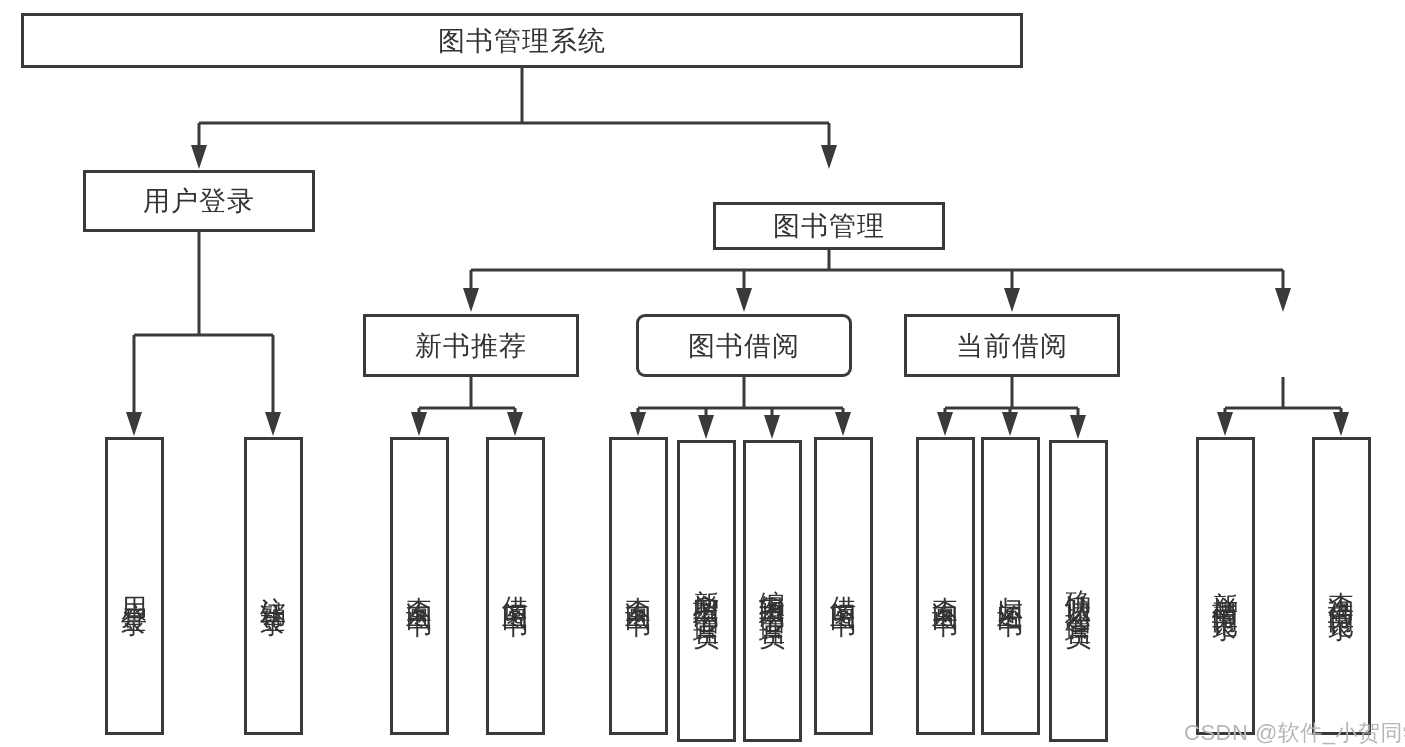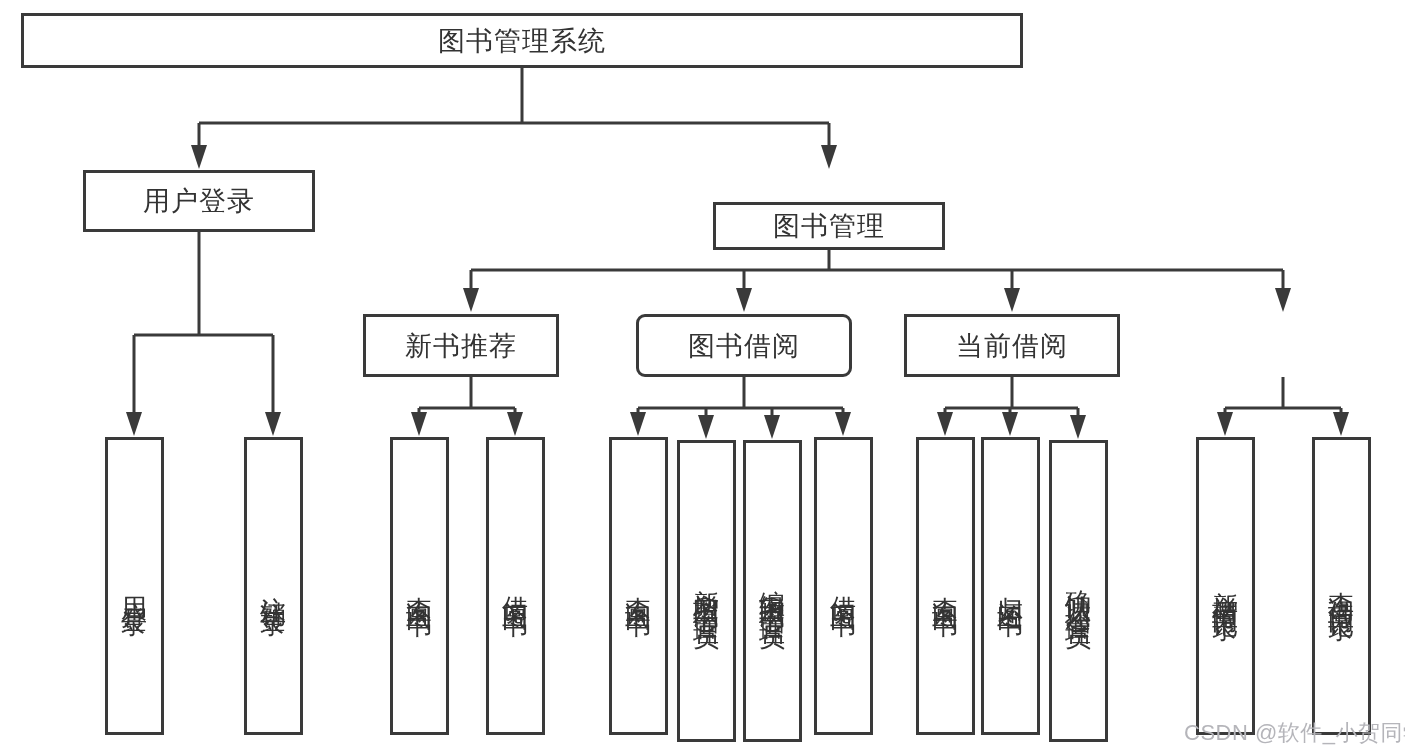--- a/index.html
+++ b/index.html
@@ -115,21 +115,21 @@
     <polygon class="arrow" points="1078,439 1070,415 1086,415"></polygon>
     <polygon class="arrow" points="1225,436 1217,412 1233,412"></polygon>
     <polygon class="arrow" points="1341,436 1333,412 1349,412"></polygon>
   </svg>
 
   <div class="box hbox" style="left:21px; top:13px; width:1002px; height:55px;">图书管理系统</div>
 
   <div class="box hbox" style="left:83px; top:170px; width:232px; height:62px;">用户登录</div>
   <div class="box hbox" style="left:713px; top:170px; width:232px; height:48px;margin-top:32px;">图书管理</div>
 
-  <div class="box hbox" style="left:363px; top:314px; width:196px; height:63px;text-align:right;">新书推荐</div>
+  <div class="box hbox" style="left:363px; top:314px; width:216px; height:63px;text-align:right;">新书推荐</div>
   <div class="box hbox" style="left:636px; top:314px; width:216px; height:63px;border-radius:9px;">图书借阅</div>
   <div class="box hbox" style="left:904px; top:314px; width:216px; height:63px;">当前借阅</div>
 
   <div class="box vbox" style="left:105px; top:437px; width:59px; height:298px;">用户登录</div>
   <div class="box vbox" style="left:244px; top:437px; width:59px; height:298px;">注销登录</div>
 
   <div class="box vbox" style="left:390px; top:437px; width:59px; height:298px;">查询图书</div>
   <div class="box vbox" style="left:486px; top:437px; width:59px; height:298px;">借阅图书</div>
 
   <div class="box vbox" style="left:609px; top:437px; width:59px; height:298px;">查询图书</div>

